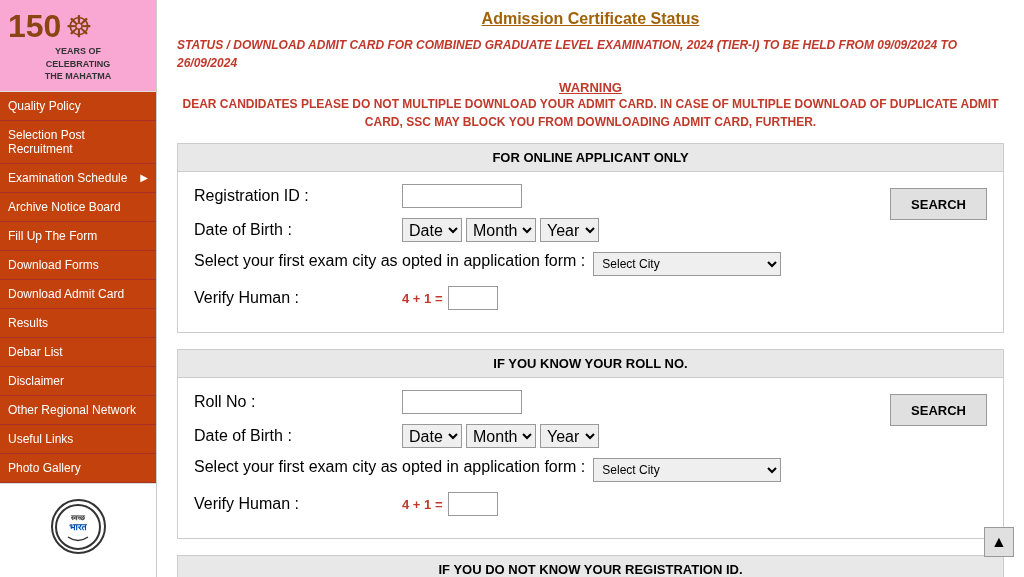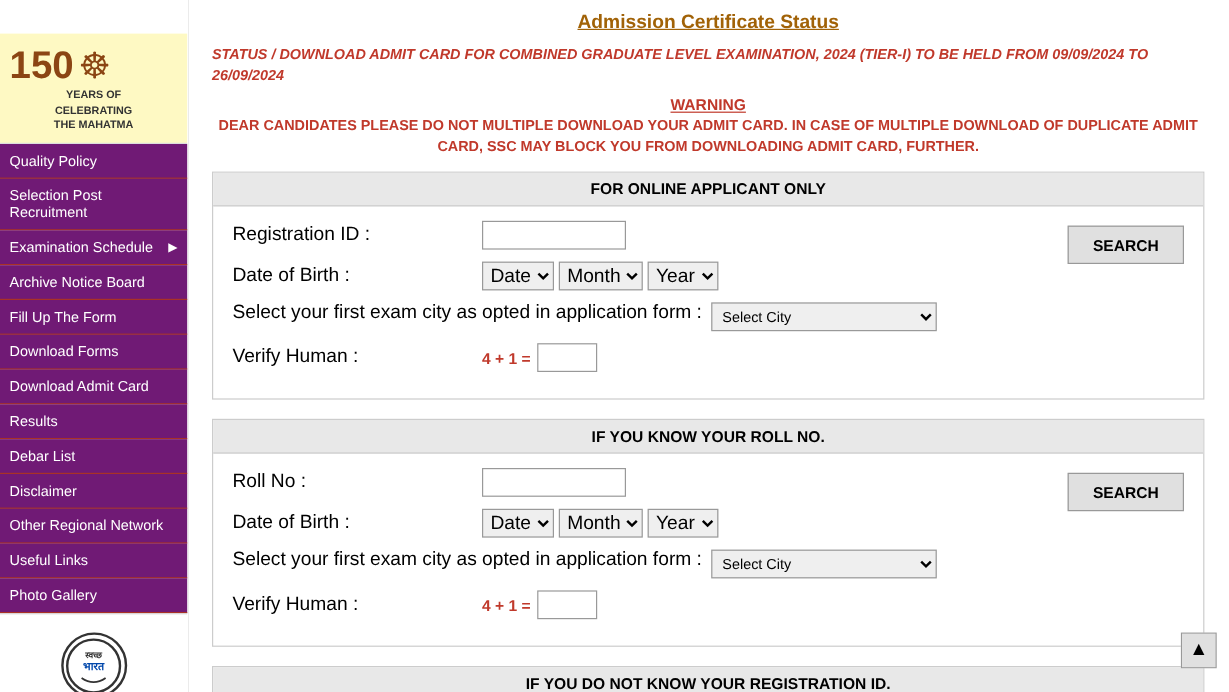--- a/index.html
+++ b/index.html
@@ -11,32 +11,31 @@
       min-width: 157px;
       background: #fff;
       border-right: 1px solid #ccc;
       display: flex;
       flex-direction: column;
       overflow-y: auto;
       height: 577px;
     }
     .sidebar-logo {
       padding: 8px;
-      background: #fef9c3;
+      background: #f9a8d4;
       text-align: center;
       border-bottom: 1px solid #ddd;
-      margin-top: 28px;
     }
     .sidebar-logo-inner {
       display: flex;
       align-items: center;
       gap: 4px;
     }
     .sidebar-nav-item {
-      background: #701a75;
+      background: #c2410c;
       color: #fff;
       padding: 7px 8px;
       font-size: 12px;
       cursor: pointer;
       border-bottom: 1px solid #a93226;
       display: flex;
       justify-content: space-between;
       align-items: center;
       user-select: none;
     }

